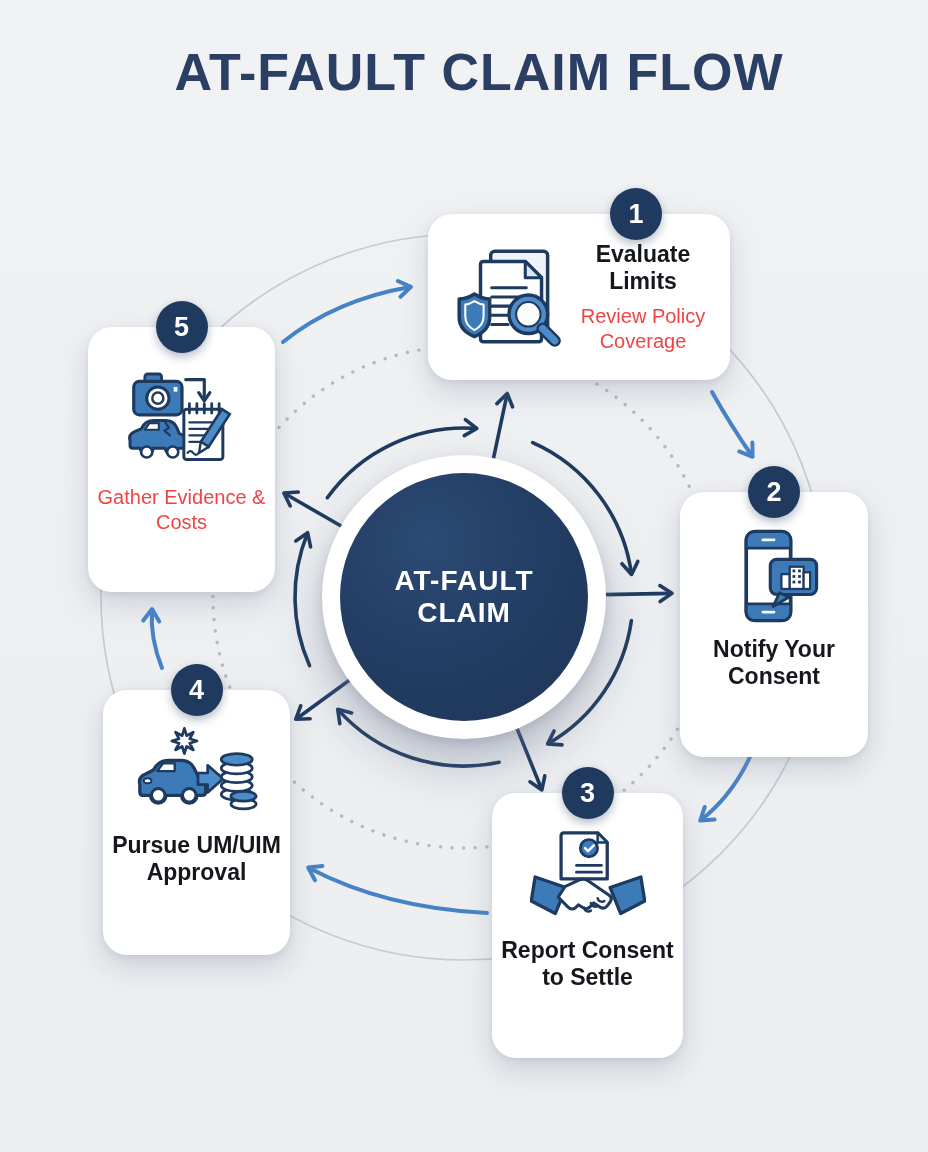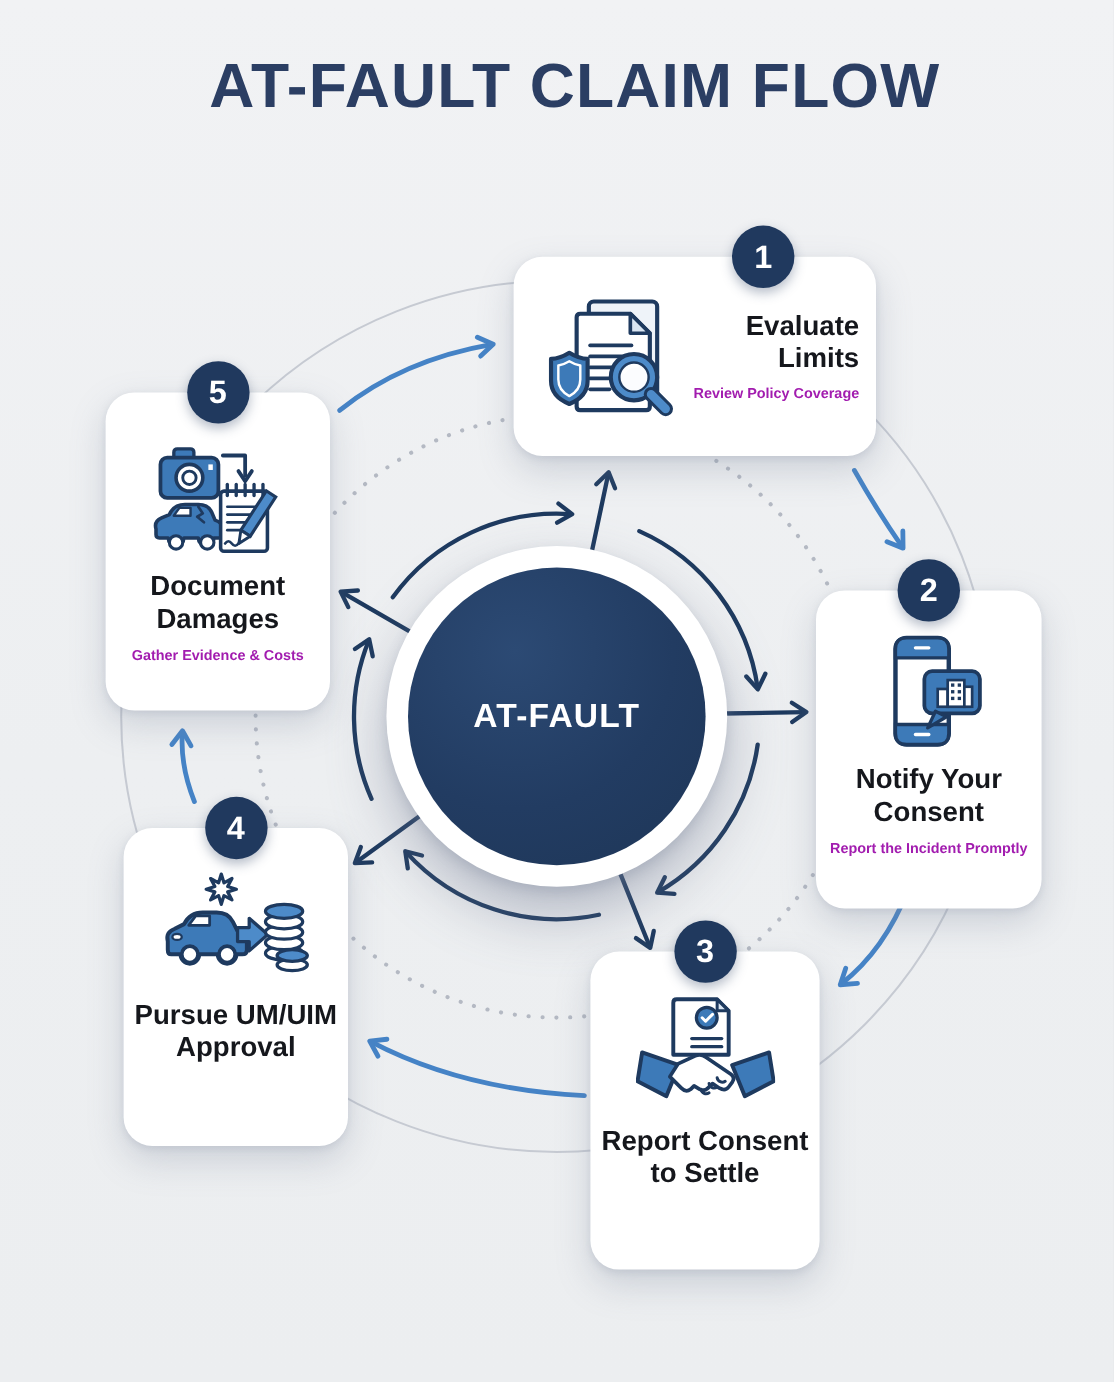--- a/index.html
+++ b/index.html
@@ -34,24 +34,24 @@
     display:flex;align-items:center;
   }
   .card .badge{
     position:absolute;width:52px;height:52px;border-radius:50%;background:#20395e;
     color:#fff;font-size:27px;font-weight:800;display:flex;align-items:center;justify-content:center;
     top:-26px;box-shadow:0 4px 10px rgba(40,60,95,.35);
   }
   .vcard{flex-direction:column;justify-content:flex-start;padding:34px 8px 14px 8px;box-sizing:border-box;text-align:center;}
   .vcard .icon{margin-bottom:10px;}
   .h-title{font-size:23px;line-height:1.18;font-weight:700;color:#15171c;}
-  .h-sub{font-size:12px;line-height:1.24;font-weight:700;color:#a21caf;margin-top:10px;}
+  .h-sub{font-size:20px;line-height:1.24;font-weight:400;color:#ef4444;margin-top:10px;}
   .card1{left:428px;top:214px;width:302px;height:166px;flex-direction:row;justify-content:flex-start;box-sizing:border-box;padding:10px 14px 10px 20px;}
   .card1 .badge{left:182px;}
-  .card1 .texts{flex:1;text-align:right;}
+  .card1 .texts{flex:1;text-align:center;}
   .card1 .h-sub{margin-top:9px;}
   .vcard .badge{left:50%;margin-left:-26px;}
   .card2{left:680px;top:492px;width:188px;height:265px;}
   .card3{left:492px;top:793px;width:191px;height:265px;}
   .card4{left:103px;top:690px;width:187px;height:265px;}
   .card5{left:88px;top:327px;width:187px;height:265px;}
 </style>
 </head>
 <body>
 
@@ -96,20 +96,21 @@
       <path d="M757 741 Q737 792 701 820" marker-end="url(#mBlue)"></path>
       <path d="M487 913 Q385 908 309 868" marker-end="url(#mBlue)"></path>
       <path d="M162 668 Q150 638 152 610" marker-end="url(#mBlue)"></path>
     </g>
   </svg>
 
   <div class="center-ring">
     <div class="center-core">
       <div class="label">
         <span>AT-FAULT</span>
+        <span>CLAIM</span>
       </div>
     </div>
   </div>
 
   <div class="card card1">
     <div class="badge">
         <span>1</span>
       </div>
     <svg class="icon" width="122" height="112" viewBox="0 0 120 110">
       <rect x="42" y="10" width="56" height="80" rx="4" fill="#eef3f9" stroke="#1e3a5f" stroke-width="3.4"></rect>
@@ -154,21 +155,20 @@
       <g fill="#1e3a5f">
         <rect x="80" y="47" width="3" height="3"></rect>
           <rect x="86" y="47" width="3" height="3"></rect>
         <rect x="80" y="53" width="3" height="3"></rect>
           <rect x="86" y="53" width="3" height="3"></rect>
         <rect x="80" y="59" width="3" height="3"></rect>
           <rect x="86" y="59" width="3" height="3"></rect>
       </g>
     </svg>
     <div class="h-title">Notify Your Consent</div>
-    <div class="h-sub">Report the Incident Promptly</div>
   </div>
 
   <div class="card vcard card3">
     <div class="badge">
         <span>3</span>
       </div>
     <svg class="icon" width="116" height="100" viewBox="0 0 120 104">
       <path d="M42 6 h28 l10 10 v38 h-48 v-45 q0 -3 3 -3 z" fill="#ffffff" stroke="#1e3a5f" stroke-width="3.4" stroke-linejoin="round"></path>
       <path d="M70 6 v10 h10 z" fill="#d9e5f2" stroke="#1e3a5f" stroke-width="2.6" stroke-linejoin="round"></path>
       <circle cx="61" cy="22" r="9" fill="#3d7ab8" stroke="#1e3a5f" stroke-width="2.8"></circle>
@@ -244,17 +244,16 @@
           <path d="M68 73 h28"></path>
           <path d="M68 80 h22"></path>
           <path d="M68 87 h16"></path>
       </g>
       <path d="M66 99 q3 -4 6 0 t6 0" fill="none" stroke="#1e3a5f" stroke-width="2.4" stroke-linecap="round"></path>
       <g transform="rotate(33 92 78)">
         <rect x="87" y="50" width="10" height="42" fill="#4d8bc9" stroke="#1e3a5f" stroke-width="2.8"></rect>
         <path d="M87 92 l5 11 l5 -11 z" fill="#ffffff" stroke="#1e3a5f" stroke-width="2.6" stroke-linejoin="round"></path>
       </g>
     </svg>
-    <div class="h-title">Document Damages</div>
     <div class="h-sub">Gather Evidence &amp; Costs</div>
   </div>
 
 </div>
 
 </body></html>

